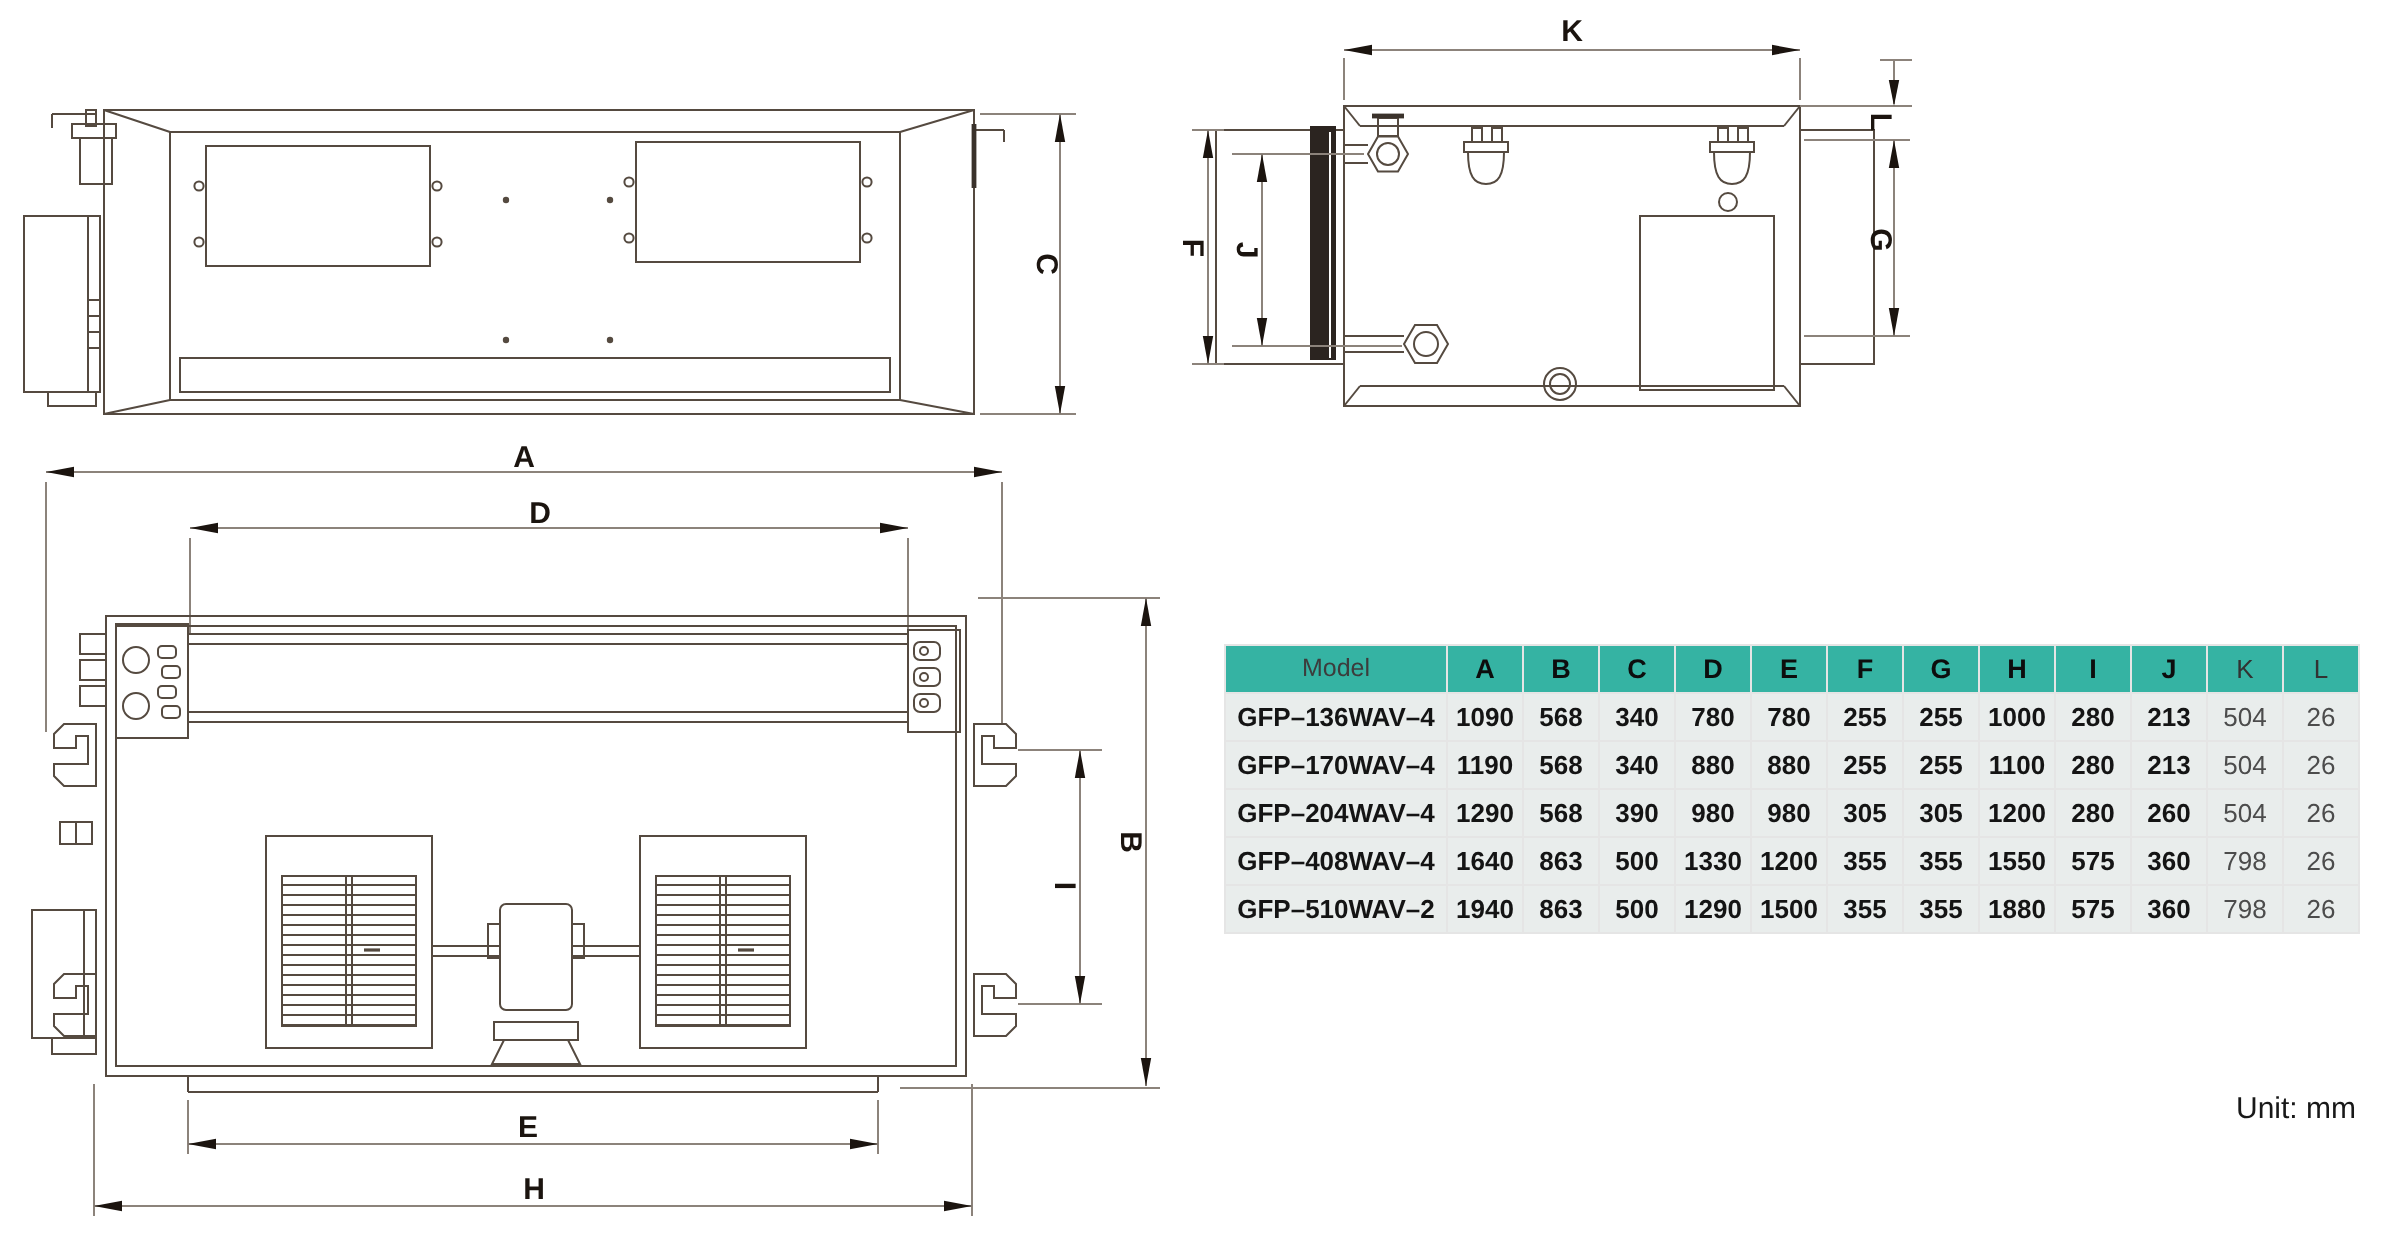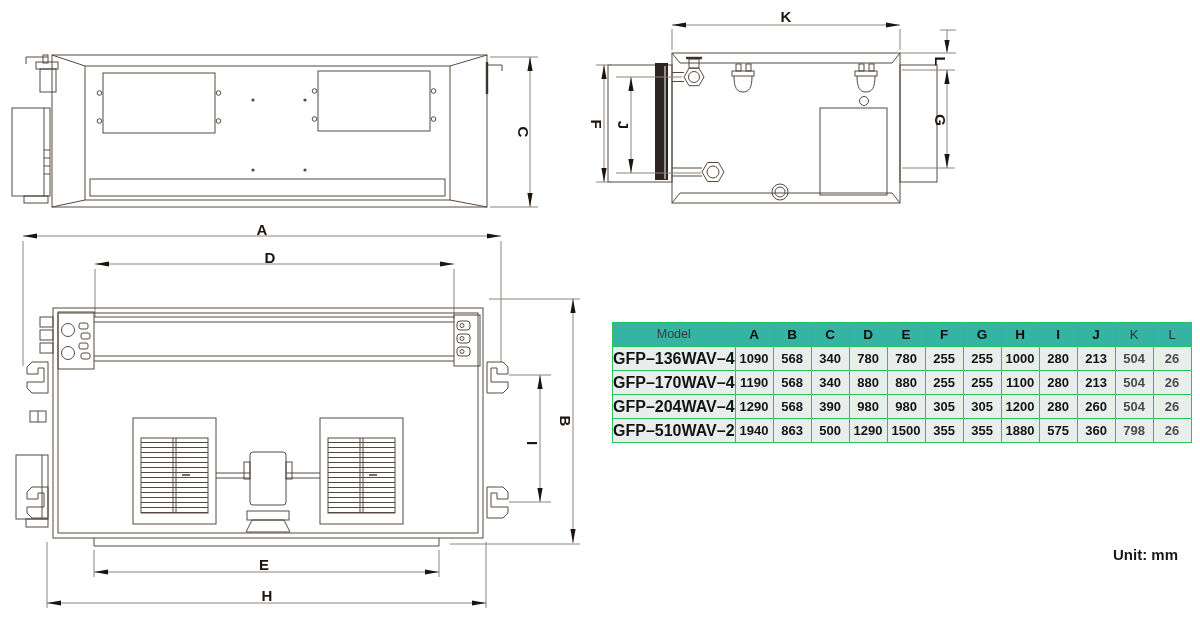--- a/index.html
+++ b/index.html
@@ -8,32 +8,32 @@
   svg.drawing{position:absolute;left:0;top:0;}
   .outline{stroke:#554a40;stroke-width:1;fill:none;}
   .thick{stroke:#3a322b;stroke-width:2.4;}
   .fillbar{fill:#2b2420;stroke:none;}
   .dot{fill:#554a40;stroke:none;}
   .dim{stroke:#8c837b;stroke-width:1;fill:none;}
   .arr{fill:#1b140f;stroke:none;}
   .dlab{fill:#1b140f;font-weight:bold;font-size:15px;font-family:"Liberation Sans",sans-serif;text-anchor:middle;}
   
   .spec-table{position:absolute;left:612px;top:322px;border-collapse:separate;border-spacing:1px;
-              background:#22c55e;table-layout:fixed;}
+              background:#e5e5e5;table-layout:fixed;}
   .spec-table th,.spec-table td{height:23px;padding:0;text-align:center;vertical-align:middle;
               font-size:13px;line-height:23px;white-space:nowrap;overflow:hidden;}
   .spec-table th{background:#35b3a3;}
   .spec-table th.col-model{width:110px;font-weight:normal;color:#3c3c3c;font-size:12.5px;}
   .spec-table th.col-dim{width:37px;font-weight:bold;color:#0d0d0d;font-size:13.5px;}
   .spec-table th.col-kl{width:37px;font-weight:normal;color:#323232;font-size:13px;}
   .spec-table td{background:#e9edec;font-weight:bold;color:#141414;}
-  .spec-table td.model{font-size:16px;margin-left:40px;}
-  .spec-table td.kl{font-weight:bold;color:#4c4c4c;}
+  .spec-table td.model{font-size:13px;margin-left:40px;}
+  .spec-table td.kl{font-weight:normal;color:#4c4c4c;}
   .unit-note{position:absolute;left:990px;top:546px;width:188px;text-align:right;
-             font-size:15px;color:#181818;font-weight:bold;}
+             font-size:15px;color:#181818;}
 </style>
 </head>
 <body>
 
 <div class="canvas">
 
 <svg class="drawing" width="1200" height="617" viewBox="0 0 1200 617" xmlns="http://www.w3.org/2000/svg">
   <defs>
     <pattern id="hatch" width="6" height="5" patternUnits="userSpaceOnUse">
       <line x1="0" y1="2.5" x2="6" y2="2.5" stroke="#554a40" stroke-width="1"></line>
@@ -388,20 +388,35 @@
           <td>980</td>
           <td>305</td>
           <td>305</td>
           <td>1200</td>
           <td>280</td>
           <td>260</td>
           <td class="kl">504</td>
           <td class="kl">26</td>
         </tr>
         <tr>
+          <td class="model">GFP–408WAV–4</td>
+          <td>1640</td>
+          <td>863</td>
+          <td>500</td>
+          <td>1330</td>
+          <td>1200</td>
+          <td>355</td>
+          <td>355</td>
+          <td>1550</td>
+          <td>575</td>
+          <td>360</td>
+          <td class="kl">798</td>
+          <td class="kl">26</td>
+        </tr>
+        <tr>
           <td class="model">GFP–510WAV–2</td>
           <td>1940</td>
           <td>863</td>
           <td>500</td>
           <td>1290</td>
           <td>1500</td>
           <td>355</td>
           <td>355</td>
           <td>1880</td>
           <td>575</td>

